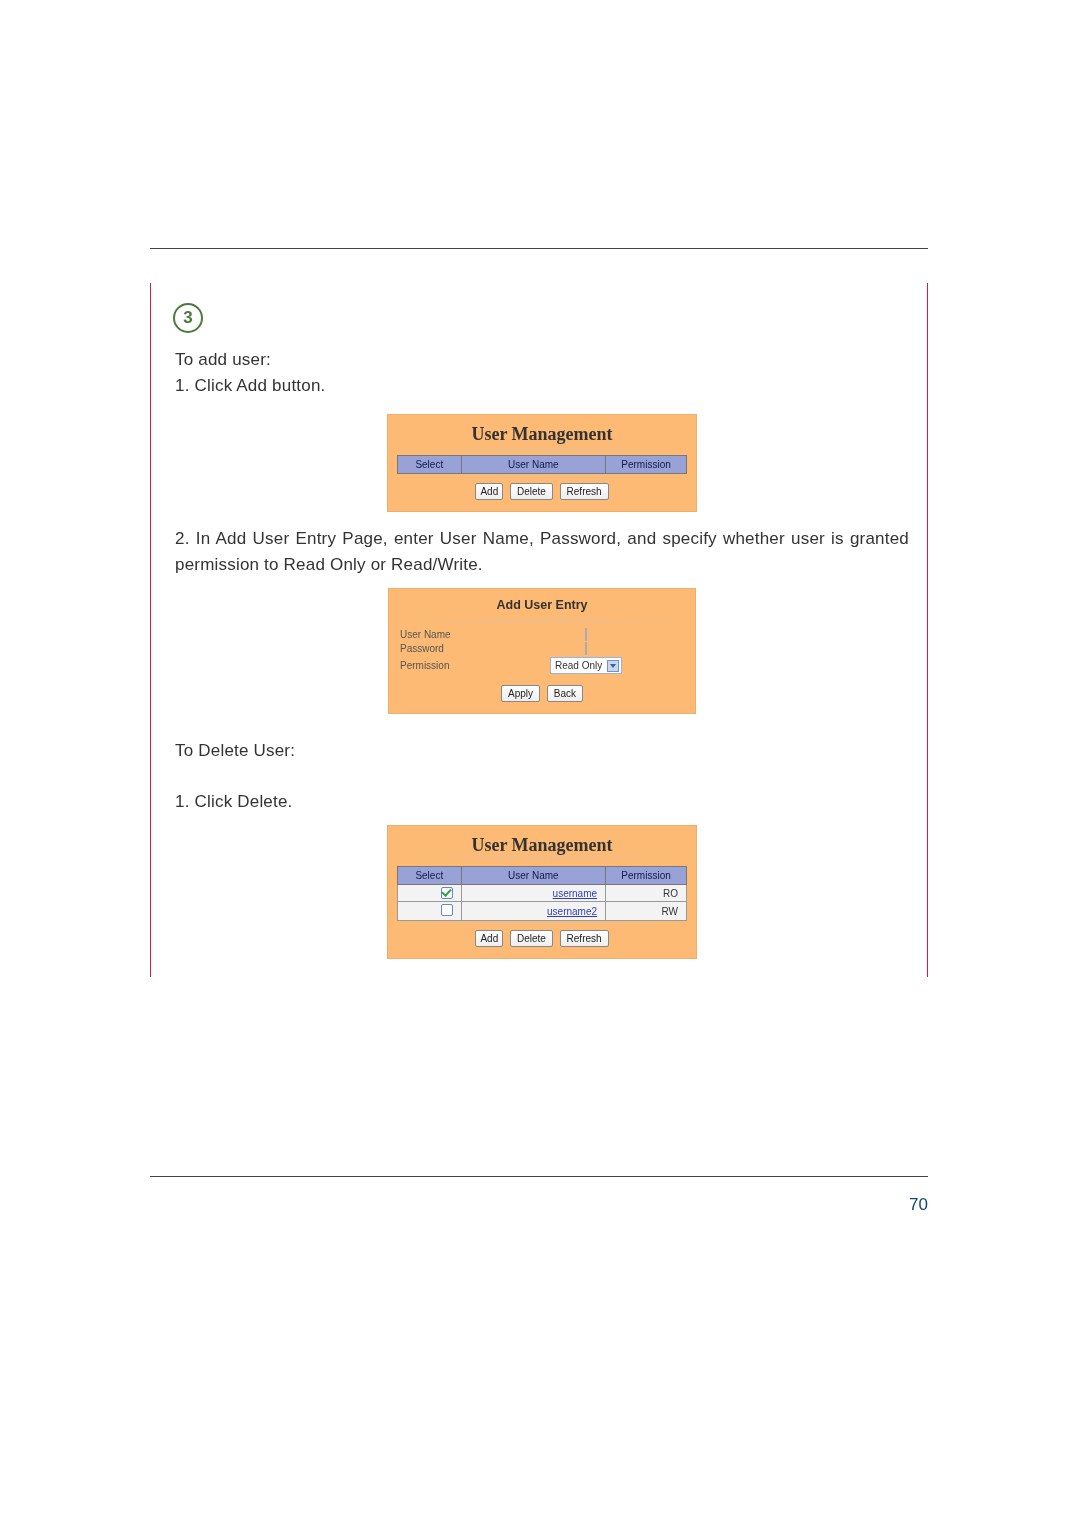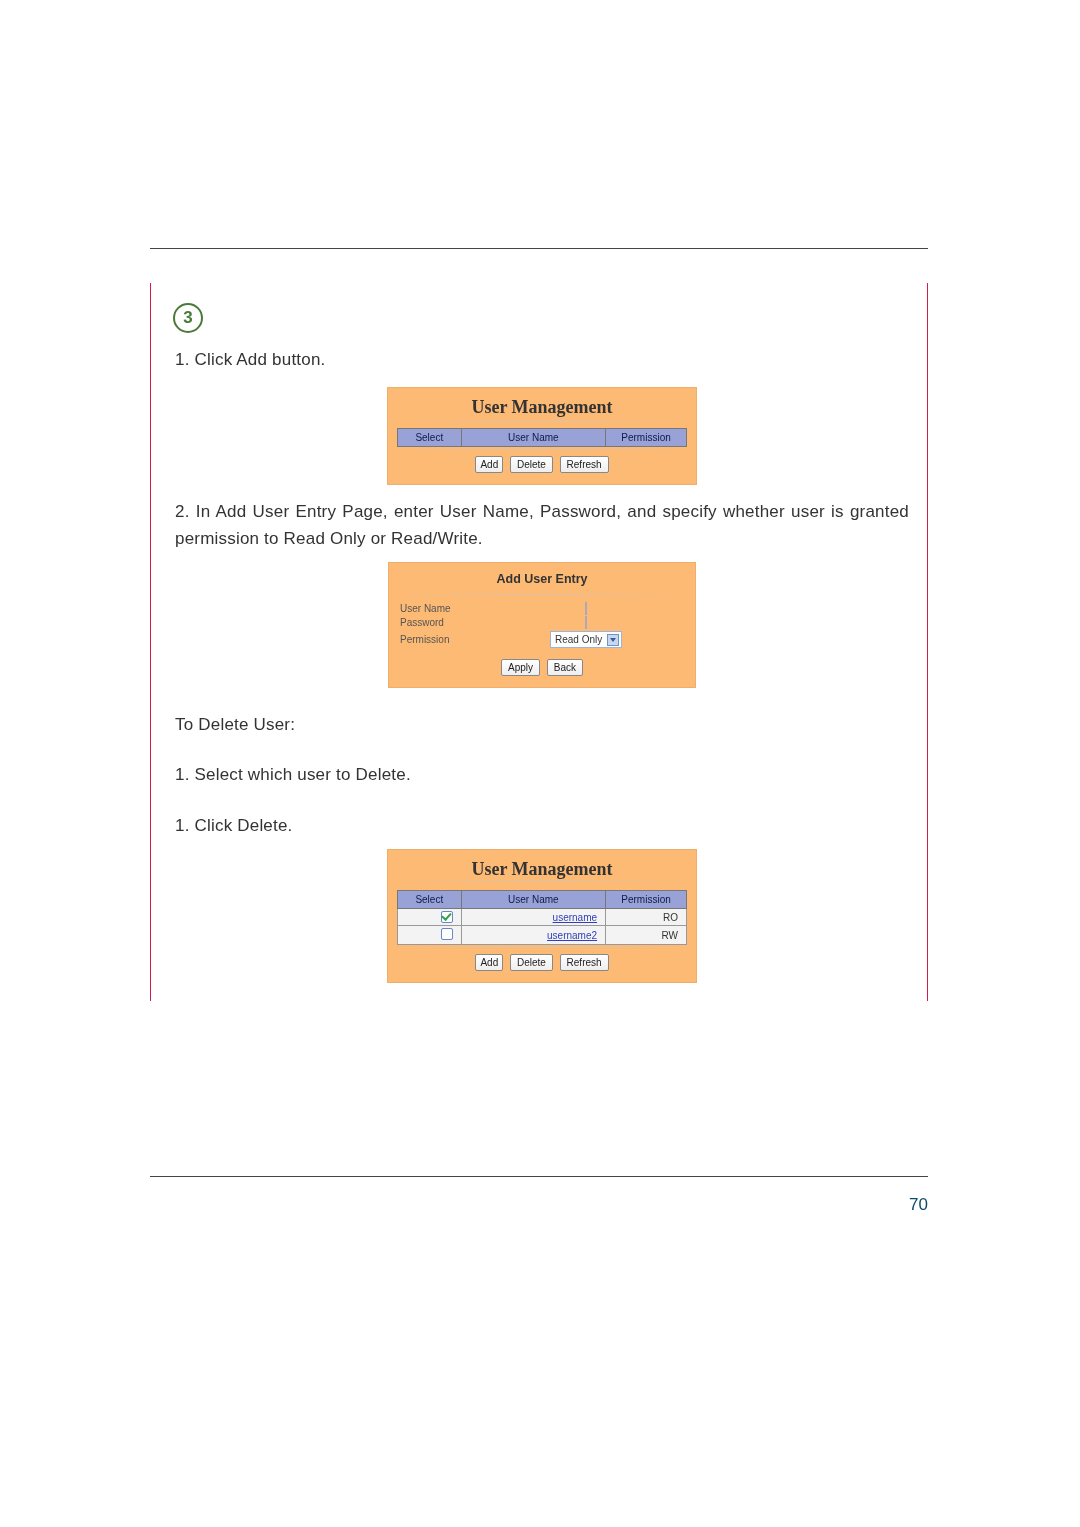--- a/index.html
+++ b/index.html
@@ -160,20 +160,21 @@
 
 <div class="hr-top"></div>
 
 <div class="page-content">
   <div class="doc-frame">
 
     <div class="step-badge">
       <span>3</span>
     </div>
 
+    <div class="instr">To add user:</div>
     <div class="instr">1. Click Add button.</div>
 
     <div class="panel-wrap gap-sm">
       <div class="panel p-lg">
         <div class="panel-title">User Management</div>
         <table class="tbl">
           <colgroup>
               <col class="col-sel">
               <col class="col-user">
               <col class="col-perm">
@@ -220,21 +221,20 @@
           </div>
         </div>
         <div class="btn-row" style="margin-top:8px">
           <span class="btn">Apply</span>
           <span class="btn">Back</span>
         </div>
       </div>
     </div>
 
     <div class="instr gap-md">To Delete User:</div>
-    <div class="instr gap-md">1. Select which user to Delete.</div>
     <div class="instr gap-md">1. Click Delete.</div>
 
     <div class="panel-wrap gap-xs">
       <div class="panel p-sm">
         <div class="panel-title">User Management</div>
         <table class="tbl">
           <colgroup>
               <col class="col-sel">
               <col class="col-user">
               <col class="col-perm">

